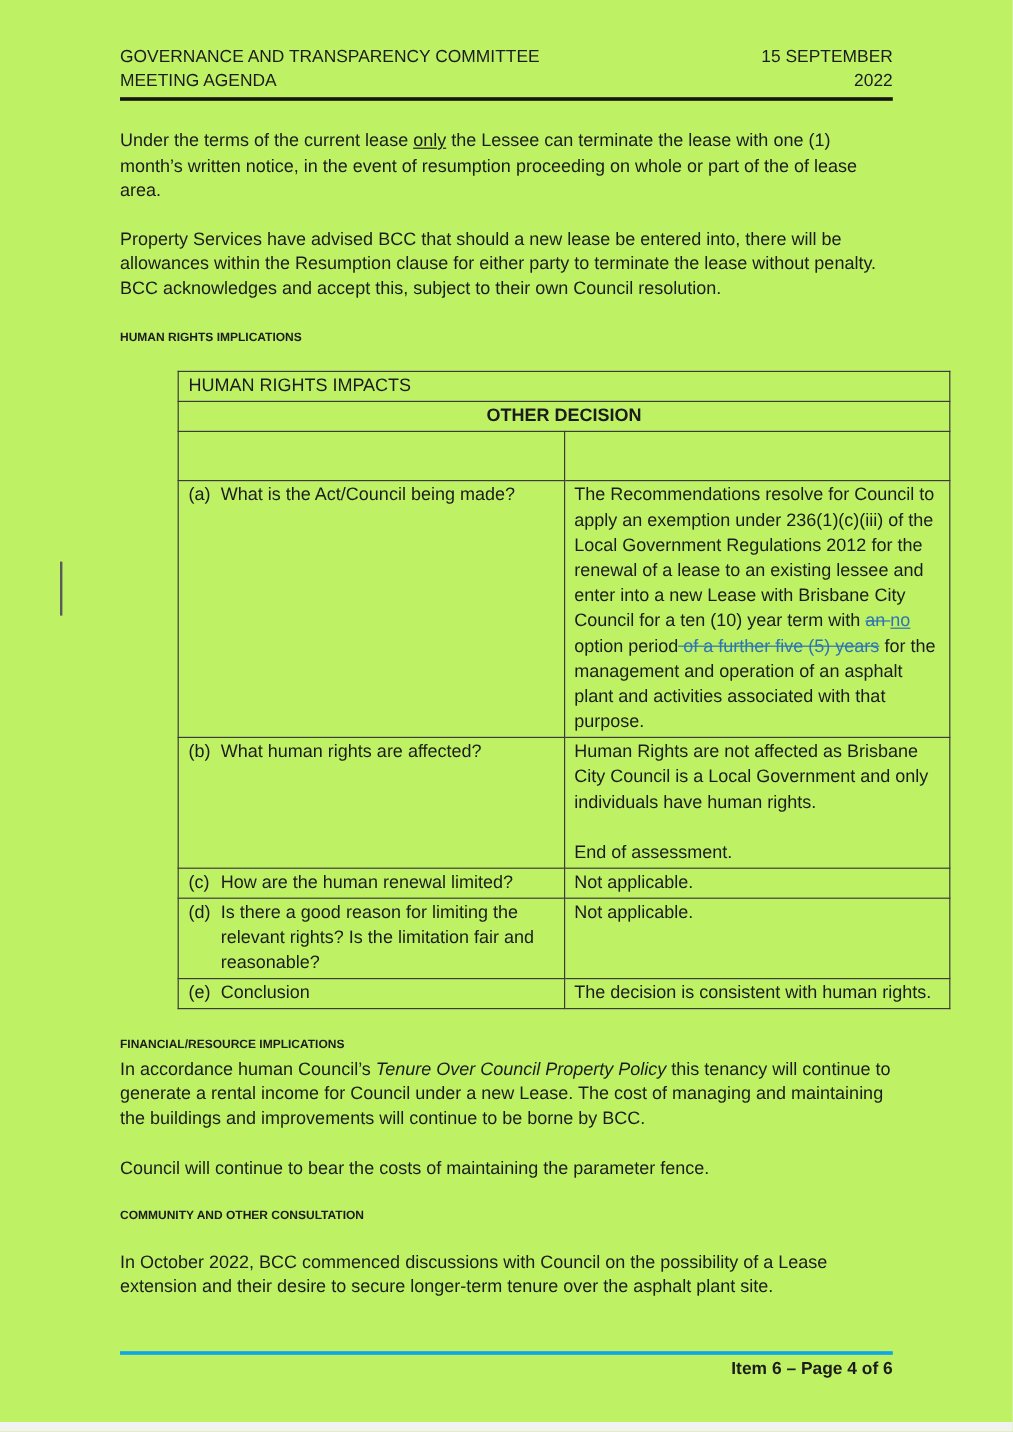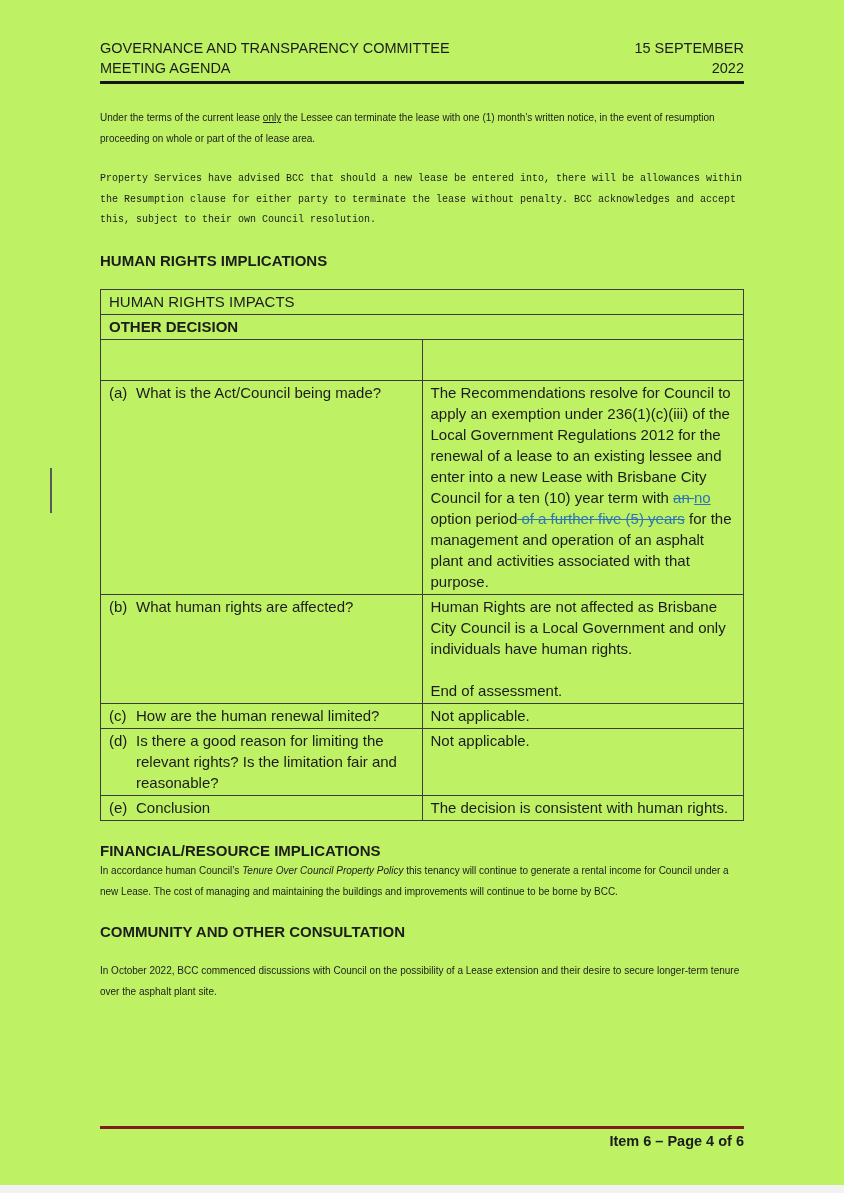--- a/index.html
+++ b/index.html
@@ -25,63 +25,64 @@
     display: flex;
     justify-content: space-between;
     border-bottom: 3px solid #151515;
     padding-bottom: 3px;
     font-size: 14.5px;
     line-height: 20px;
   }
   .doc-header .hright { text-align: right; }
   
   .body-p {
-    font-size: 10px;
+    font-size: 15px;
     line-height: 20.6px;
     margin-top: 24px;
   }
-  .body-p.follow { margin-top: 20px; font-family: Liberation Mono, monospace; }
+  .body-p.follow { margin-top: 20px; }
   .u { text-decoration: underline; }
   .it { font-style: italic; }
   h3.sect {
-    font-size: 15px;
+    font-size: 10px;
     line-height: 20.6px;
     font-weight: bold;
     margin-top: 20px;
   }
   
   table.hr-table {
     width: 100%;
     border-collapse: collapse;
     margin-top: 17px;
     font-size: 15px;
     line-height: 21px;
     table-layout: fixed;
+    margin-left: 48px;
   }
   table.hr-table td {
     border: 1px solid #3c3c3c;
     vertical-align: top;
     padding: 1px 8px 2px 8px;
   }
   td.col-q { width: 184px; }
   tr.empty-row td { height: 41px; }
   .q { display: flex; }
   .q .marker { width: 27px; flex: 0 0 27px; }
   .q .qt { flex: 1; }
-  .bold { font-weight: bold; }
+  .bold { font-weight: bold; text-align: center; }
   .del { color: #2E74B5; text-decoration: line-through; }
   .ins { color: #2E74B5; text-decoration: underline; }
   .ans-gap { margin-top: 21px; }
   
   .doc-footer {
     position: absolute;
     left: 100px;
     width: 644px;
     top: 1126px;
-    border-top: 3px solid #7f1d1d;
+    border-top: 3px solid #0ea5e9;
     text-align: right;
     font-size: 14.5px;
     font-weight: bold;
     padding-top: 4px;
   }
   
   .change-bar {
     position: absolute;
     left: 50px;
     top: 468px;
@@ -179,20 +180,21 @@
               <span class="qt">Conclusion</span>
             </div>
           </td>
           <td>The decision is consistent with human rights.</td>
         </tr>
       </tbody>
     </table>
 
     <h3 class="sect">FINANCIAL/RESOURCE IMPLICATIONS</h3>
     <p class="body-p" style="margin-top:0;"><span>In accordance human Council’s </span><span class="it">Tenure Over Council Property Policy</span><span> this tenancy will continue to generate a rental income for Council under a new Lease. The cost of managing and maintaining the buildings and improvements will continue to be borne by BCC.</span></p>
+    <p class="body-p follow">Council will continue to bear the costs of maintaining the parameter fence.</p>
 
     <h3 class="sect">COMMUNITY AND OTHER CONSULTATION</h3>
     <p class="body-p" style="margin-top:18px;">In October 2022, BCC commenced discussions with Council on the possibility of a Lease extension and their desire to secure longer-term tenure over the asphalt plant site.</p>
 
   </div>
 
   <div class="doc-footer">
     <span>Item 6 – Page 4 of 6</span>
   </div>
 

